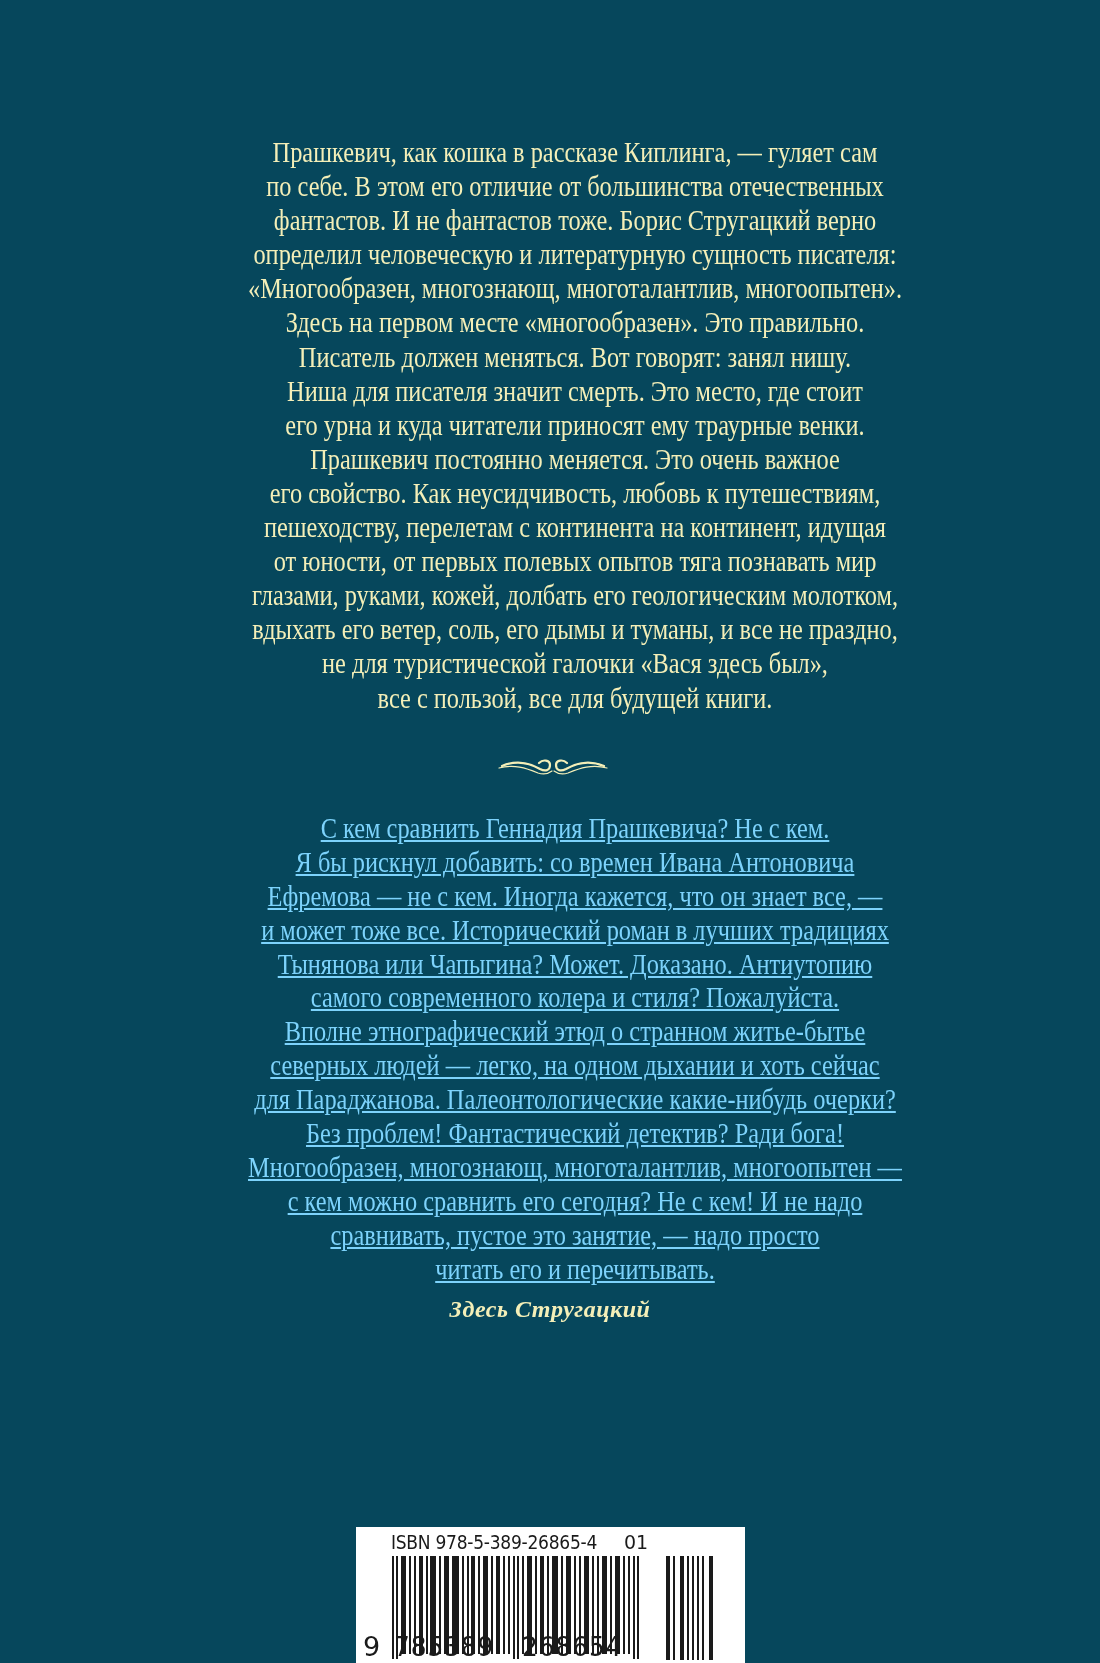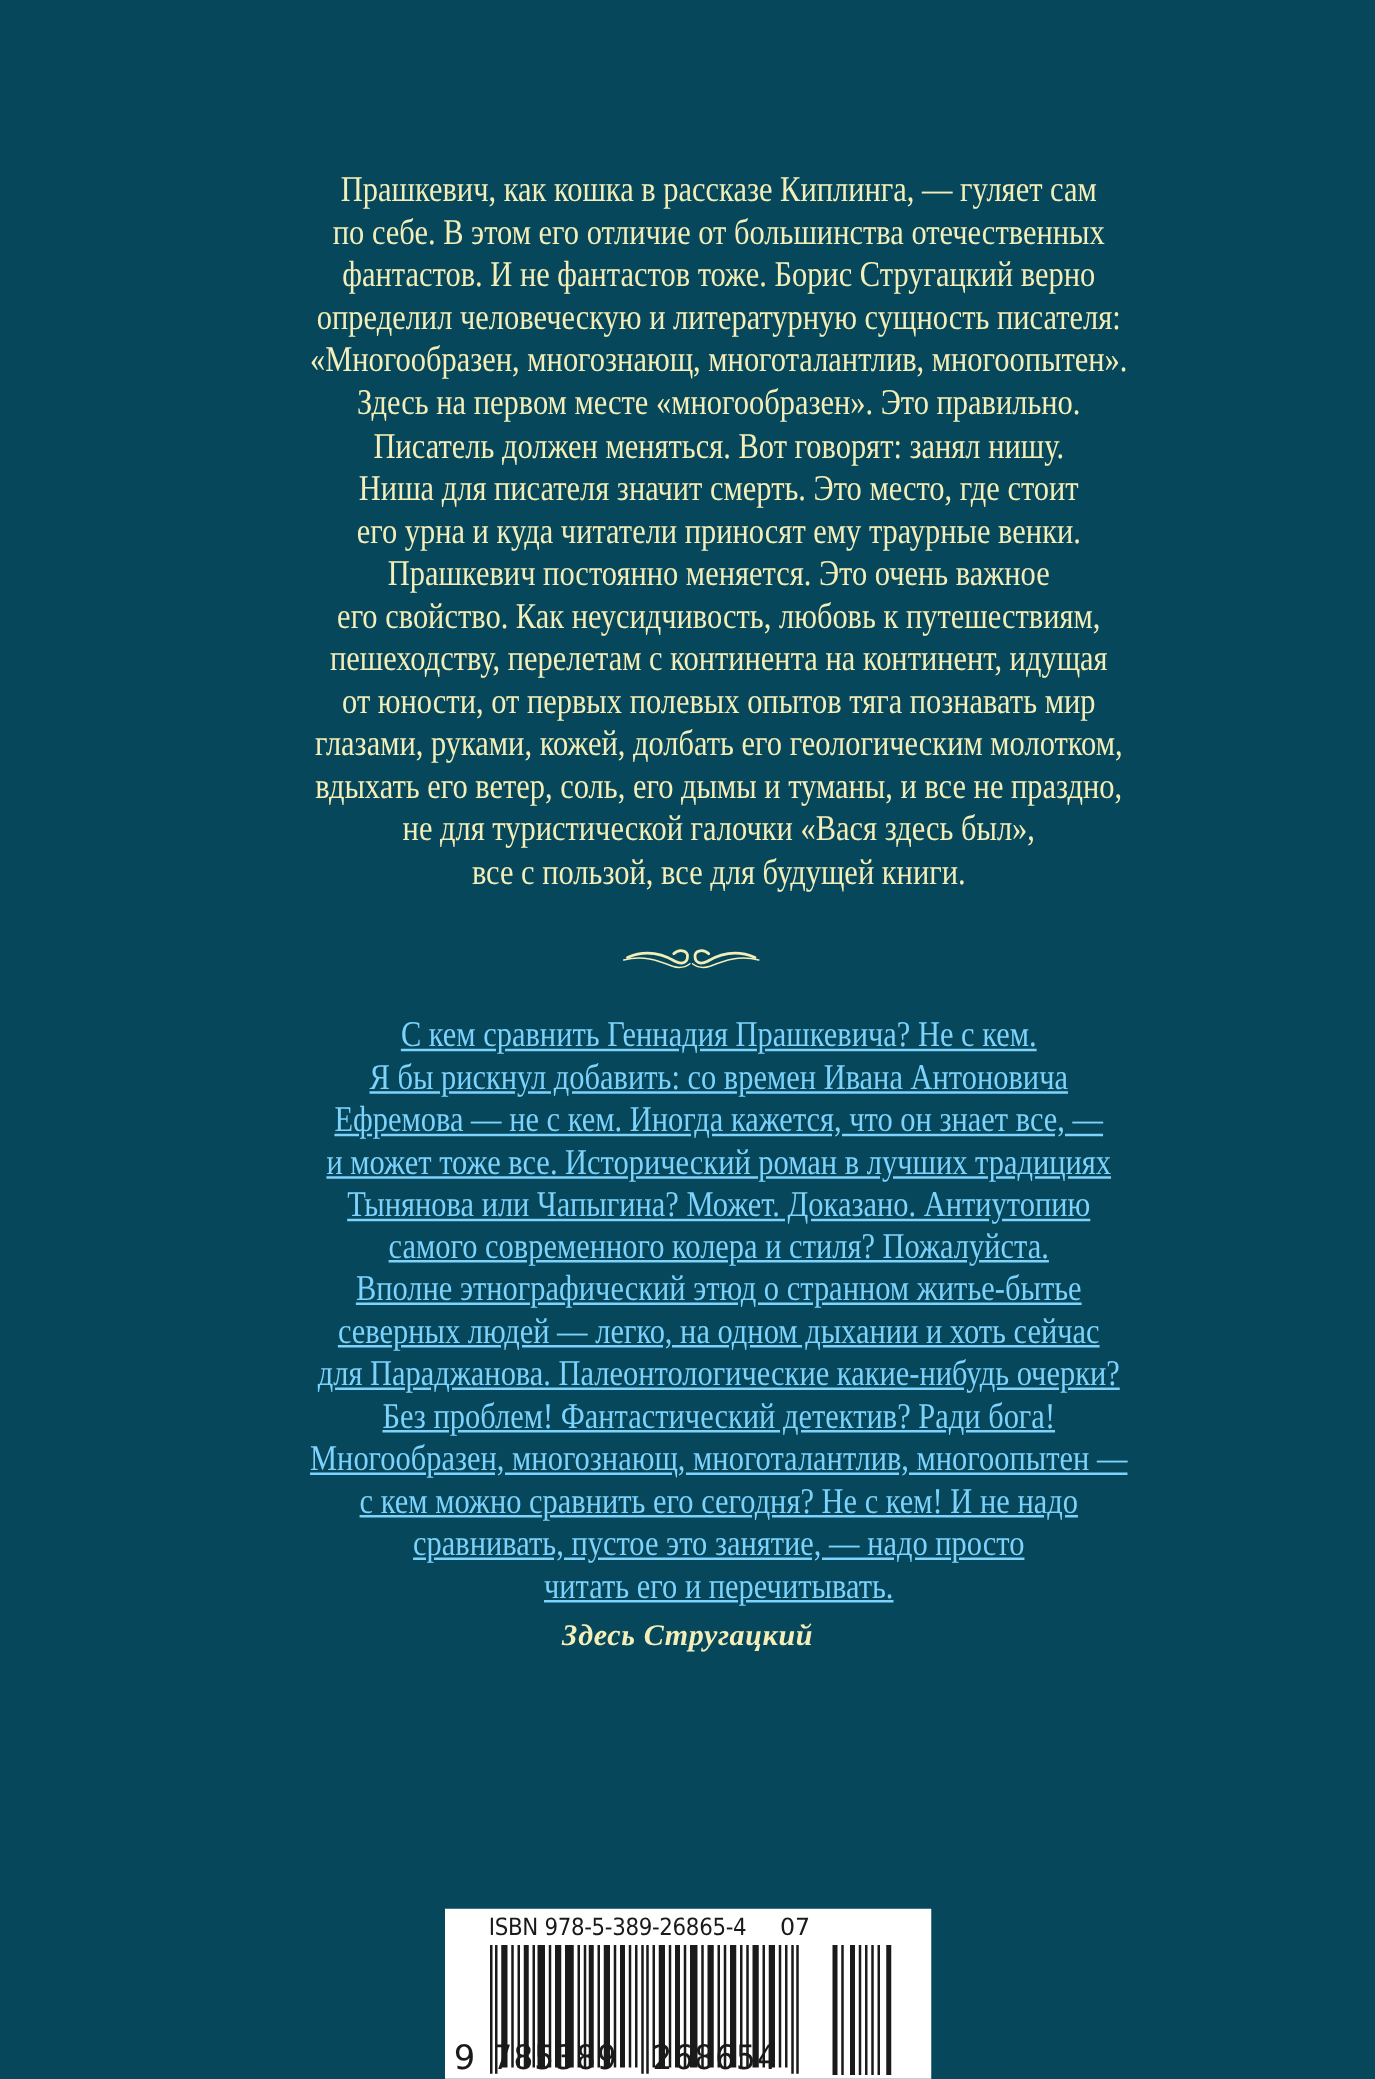--- a/index.html
+++ b/index.html
@@ -175,21 +175,21 @@
       <rect x="317" y="29" width="2" height="104"></rect>
       <rect x="324" y="29" width="4" height="104"></rect>
       <rect x="331" y="29" width="2" height="104"></rect>
       <rect x="336" y="29" width="2" height="104"></rect>
       <rect x="341" y="29" width="2" height="104"></rect>
       <rect x="346" y="29" width="2" height="104"></rect>
       <rect x="353" y="29" width="4" height="104"></rect>
     </g>
   </svg>
   <div id="isbn-text">ISBN 978-5-389-26865-4</div>
-  <div id="addon-text">07</div>
+  <div id="addon-text">01</div>
   <div id="digits">
     <span id="digit-lead">9</span>
     <span id="digit-left">785389</span>
     <span id="digit-right">268654</span>
   </div>
   <div id="url-strip">
     <span id="url-text">www.azbooka.ru</span>
   </div>
 </div>
 

